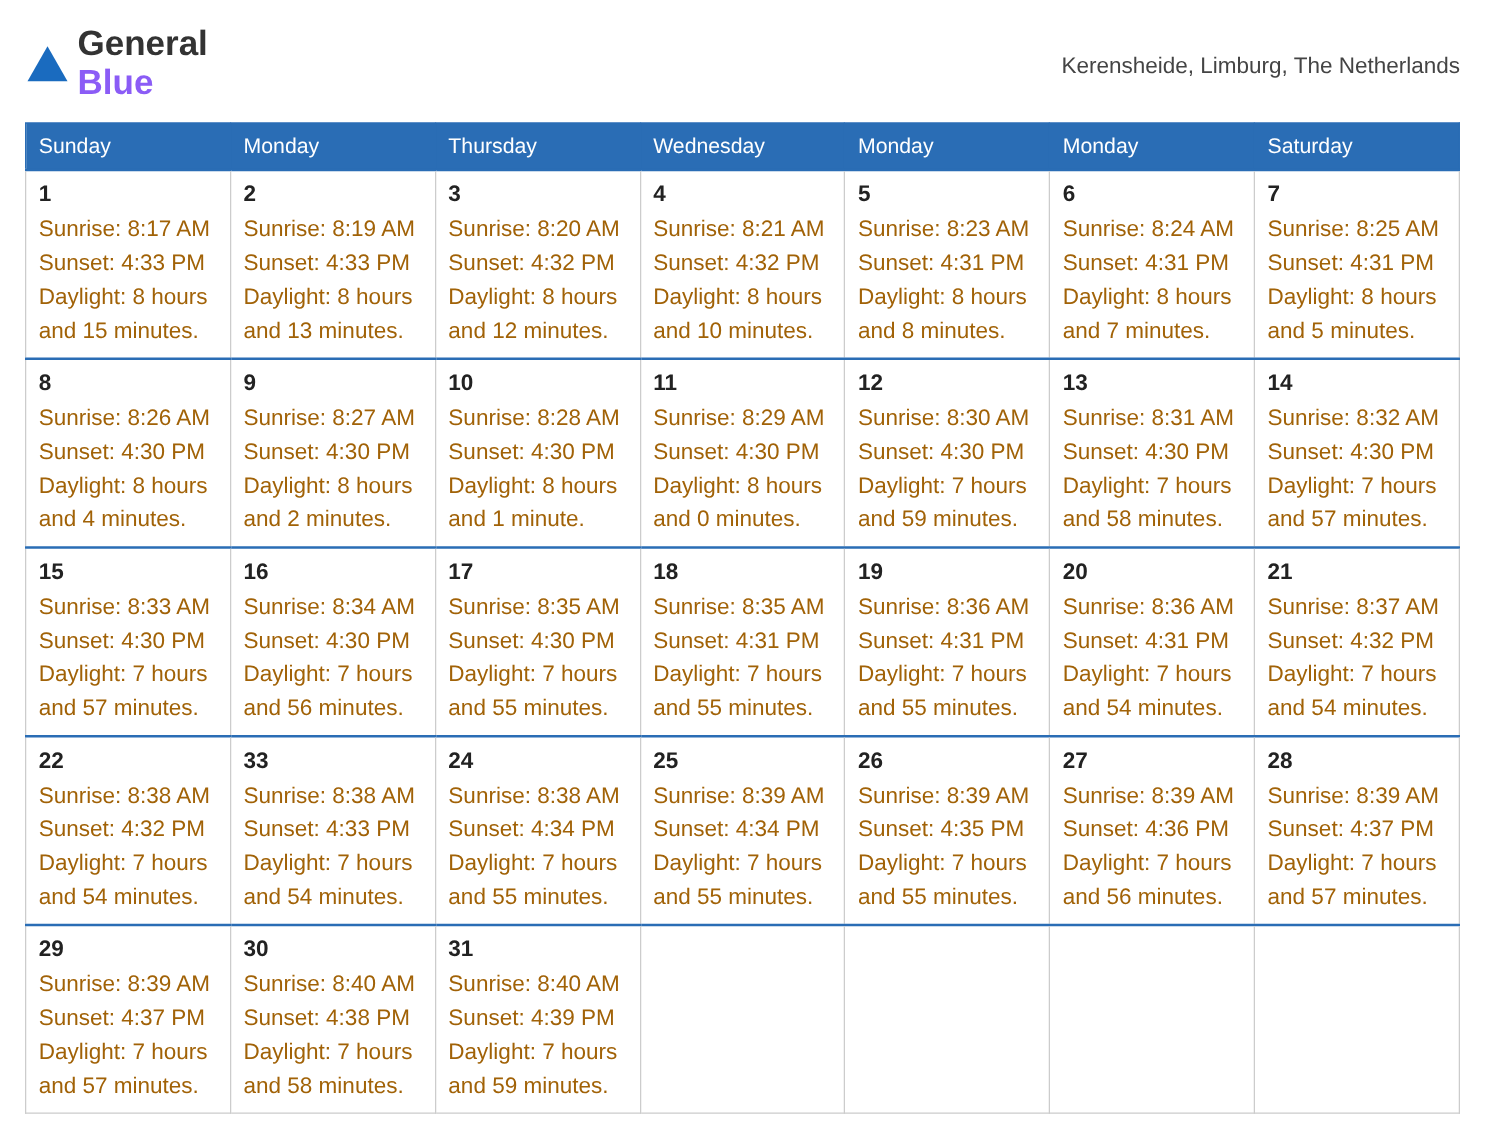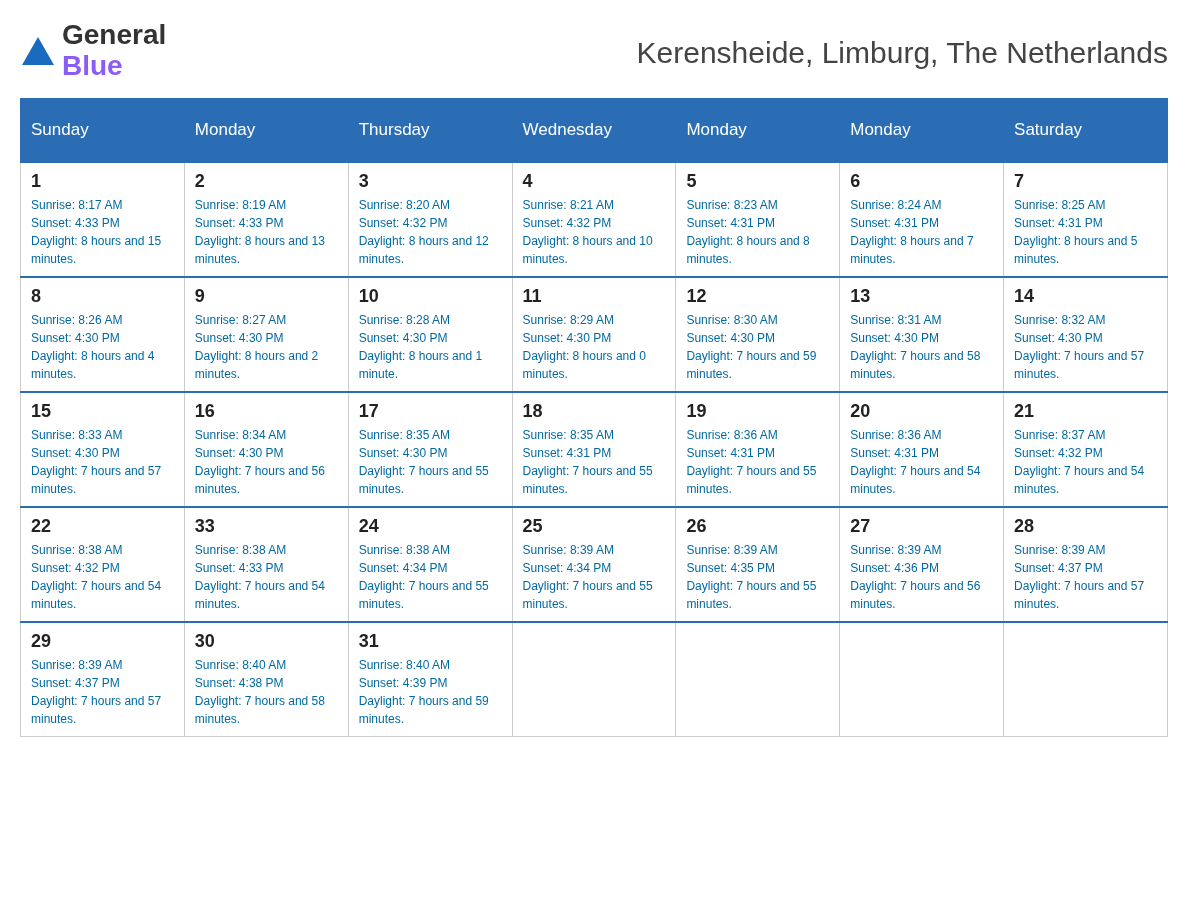--- a/index.html
+++ b/index.html
@@ -28,35 +28,35 @@
     .title-block {
       text-align: right;
     }
     .month-title {
       font-size: 52px;
       font-weight: bold;
       color: #222;
       line-height: 1.1;
     }
     .location-title {
-      font-size: 30px;
+      font-size: 18px;
       color: #444;
       margin-top: 4px;
     }
     .calendar {
       width: 100%;
       border-collapse: collapse;
       border: 1px solid #aaa;
     }
     .calendar th {
       background-color: #2a6db5;
       color: #fff;
       font-size: 17px;
       font-weight: normal;
-      padding: 21px 10px;
+      padding: 8px 10px;
       text-align: left;
       border: 1px solid #2a6db5;
     }
     .calendar td {
       vertical-align: top;
       padding: 8px 10px;
       border: 1px solid #ccc;
       width: 14.28%;
       min-height: 110px;
       background: #fff;
@@ -70,22 +70,22 @@
       border-right: 1px solid #ccc;
     }
     .day-number {
       font-size: 18px;
       font-weight: bold;
       color: #222;
       margin-bottom: 4px;
       display: block;
     }
     .day-info {
-      font-size: 12px;
-      color: #0369a1;
+      font-size: 18px;
+      color: #a16207;
       line-height: 1.5;
     }
     .empty-cell {
       background: #fff;
     }
   </style>
 </head>
 <body>
 
 <div class="header">

